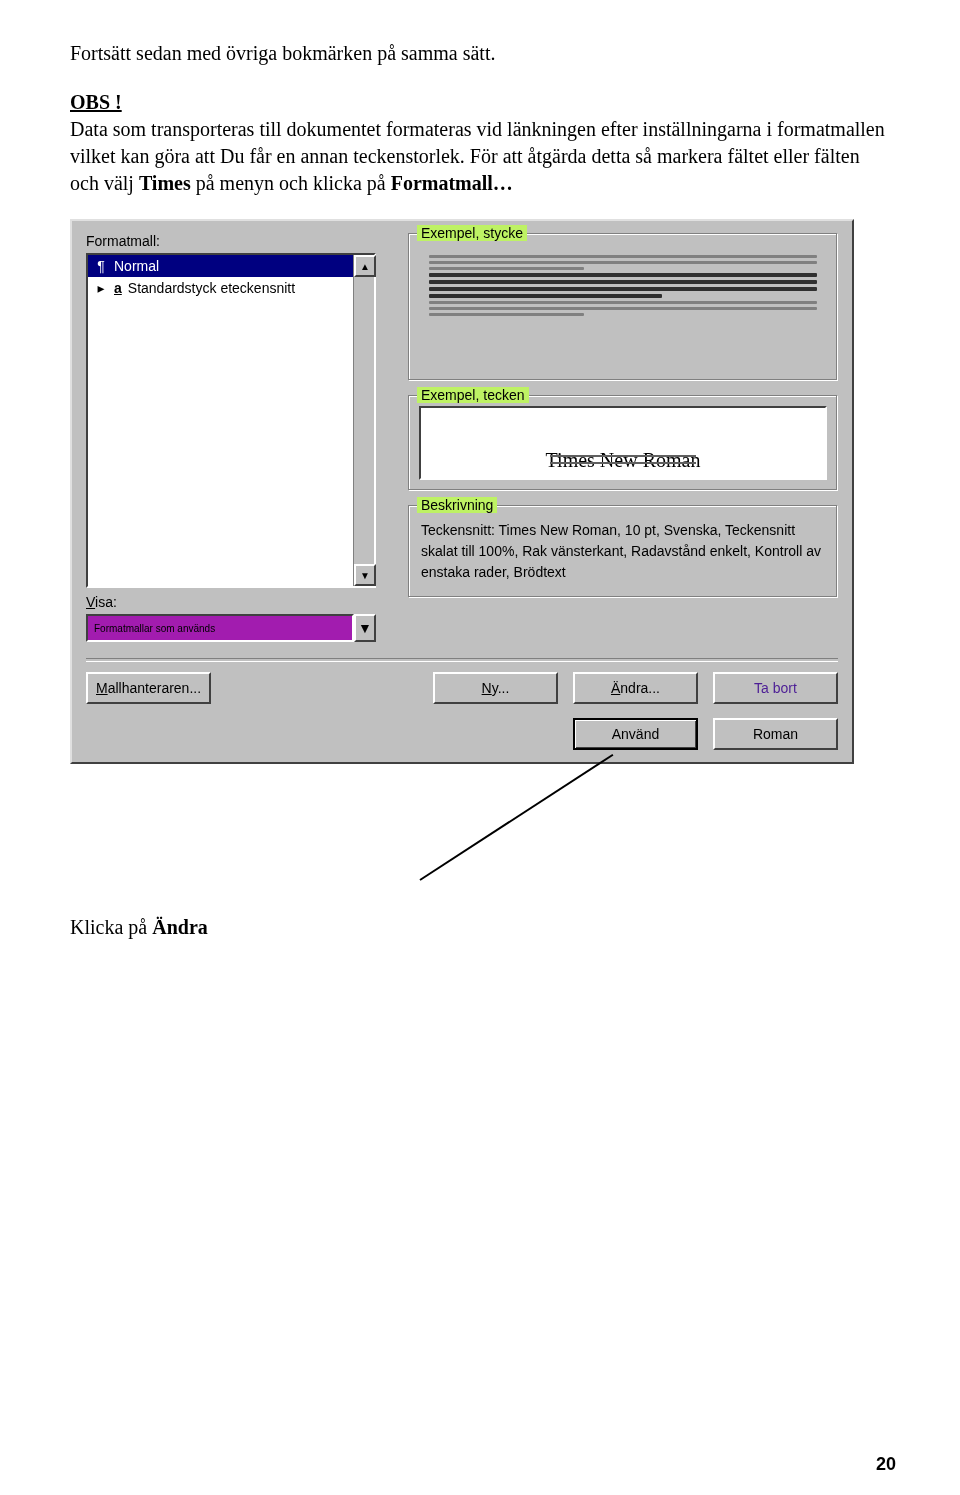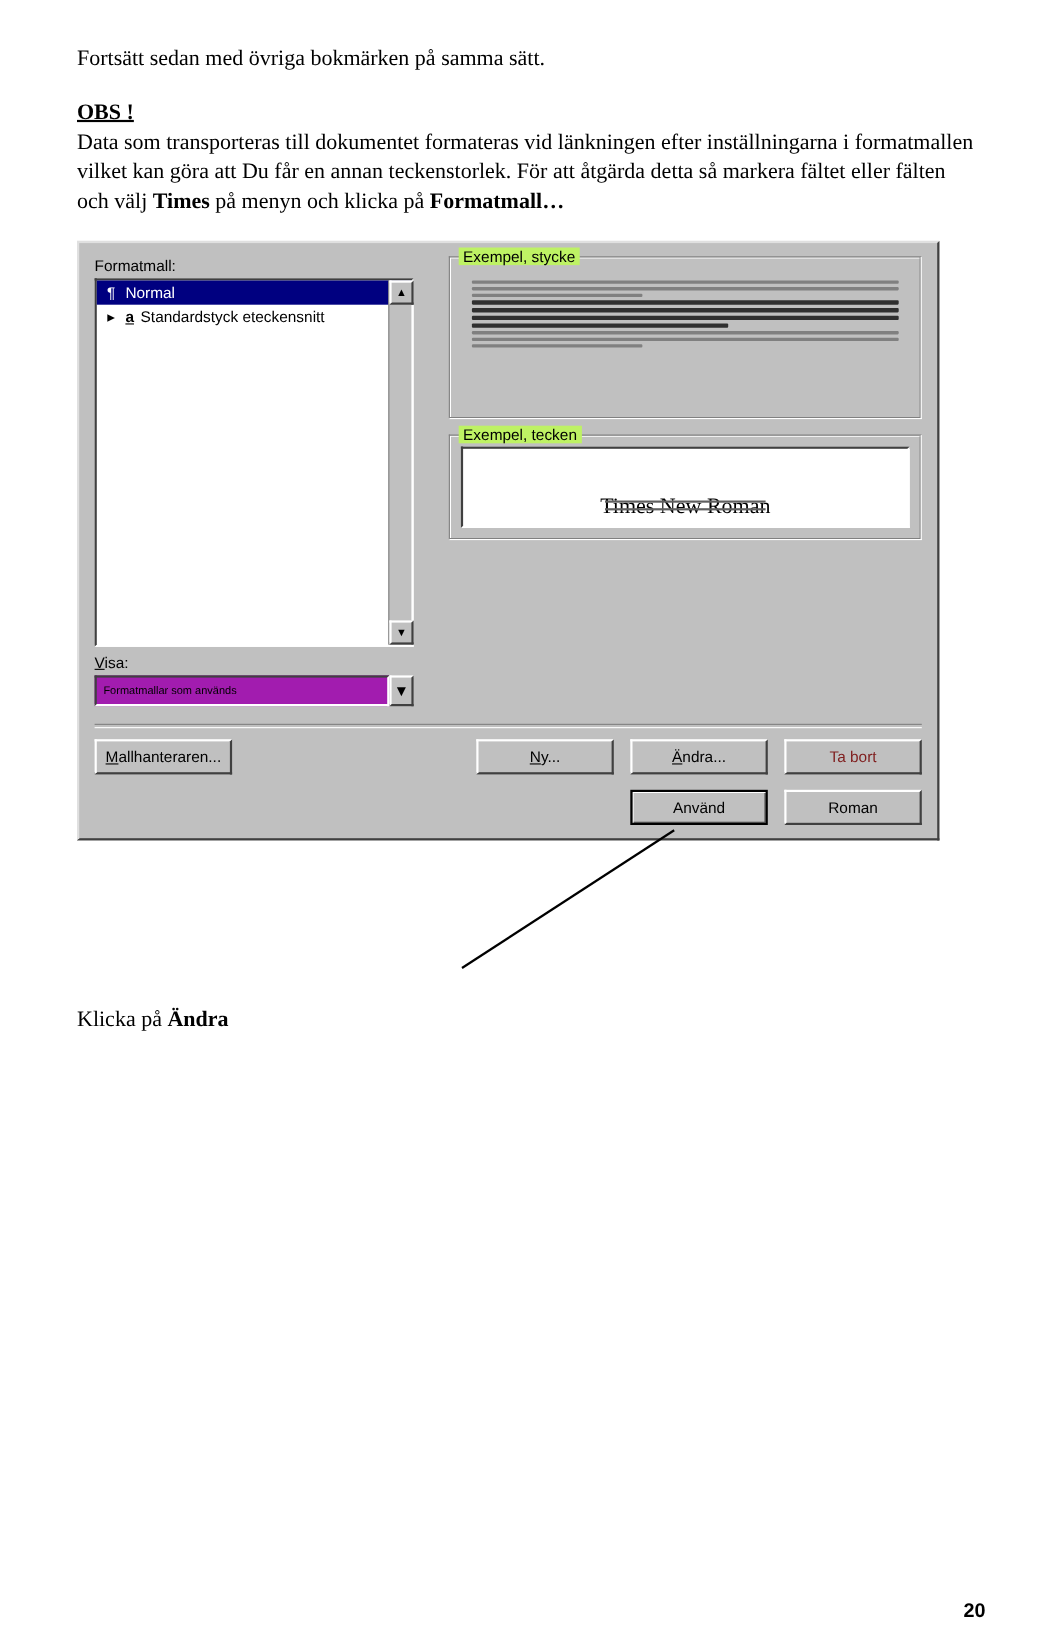--- a/index.html
+++ b/index.html
@@ -101,21 +101,21 @@
   .combo-btn{width:22px;height:28px;background:#c0c0c0;border:2px solid;border-top-color:#fff;border-left-color:#fff;border-right-color:#404040;border-bottom-color:#404040;display:flex;align-items:center;justify-content:center;box-sizing:border-box;}
   
   .btn-row{display:flex;gap:15px;margin-top:10px;justify-content:space-between;}
   .btn-row.right{justify-content:flex-end;gap:15px;margin-top:14px;}
   .btn{
     min-width:125px;height:32px;
     background:#c0c0c0;
     border:2px solid;border-top-color:#fff;border-left-color:#fff;border-right-color:#404040;border-bottom-color:#404040;
     font-family:inherit;font-size:14px;cursor:pointer;padding:0 8px;
   }
-  .btn.disabled{color:#7f1d1d;cursor:default;}
+  .btn.disabled{color:#4c1d95;cursor:default;}
   .btn .u{text-decoration:underline;}
   .divider{height:2px;margin:16px 0 8px 0;border-top:1px solid #808080;border-bottom:1px solid #fff;}
   
   
   .pointer-wrap{position:relative;height:140px;width:780px;}
   .pointer-line{position:absolute;width:230px;height:2px;background:#000;transform-origin:left center;left:350px;top:115px;transform:rotate(-33deg);}
   
 </style>
 </head>
 <body>
@@ -175,20 +175,24 @@
               <div class="pline short"></div>
           </div>
         </div>
         <div class="groupbox">
           <span class="legend">Exempel, tecken</span>
           <div class="preview-font">
             <div class="preview-font-wrap">
               <span>Times New Roman</span>
             </div>
           </div>
+        </div>
+        <div class="groupbox" style="margin-bottom:0">
+          <span class="legend">Beskrivning</span>
+          <div class="desc-text">Teckensnitt: Times New Roman, 10 pt, Svenska, Teckensnitt skalat till 100%, Rak vänsterkant, Radavstånd enkelt, Kontroll av enstaka rader, Brödtext</div>
         </div>
       </div>
     </div>
     <div class="divider"></div>
     <div class="btn-row">
       <button class="btn"><span class="u">M</span>allhanteraren...</button>
       <div style="flex:1"></div>
       <button class="btn"><span class="u">N</span>y...</button>
       <button class="btn"><span class="u">Ä</span>ndra...</button>
       <button class="btn disabled">Ta bort</button>

